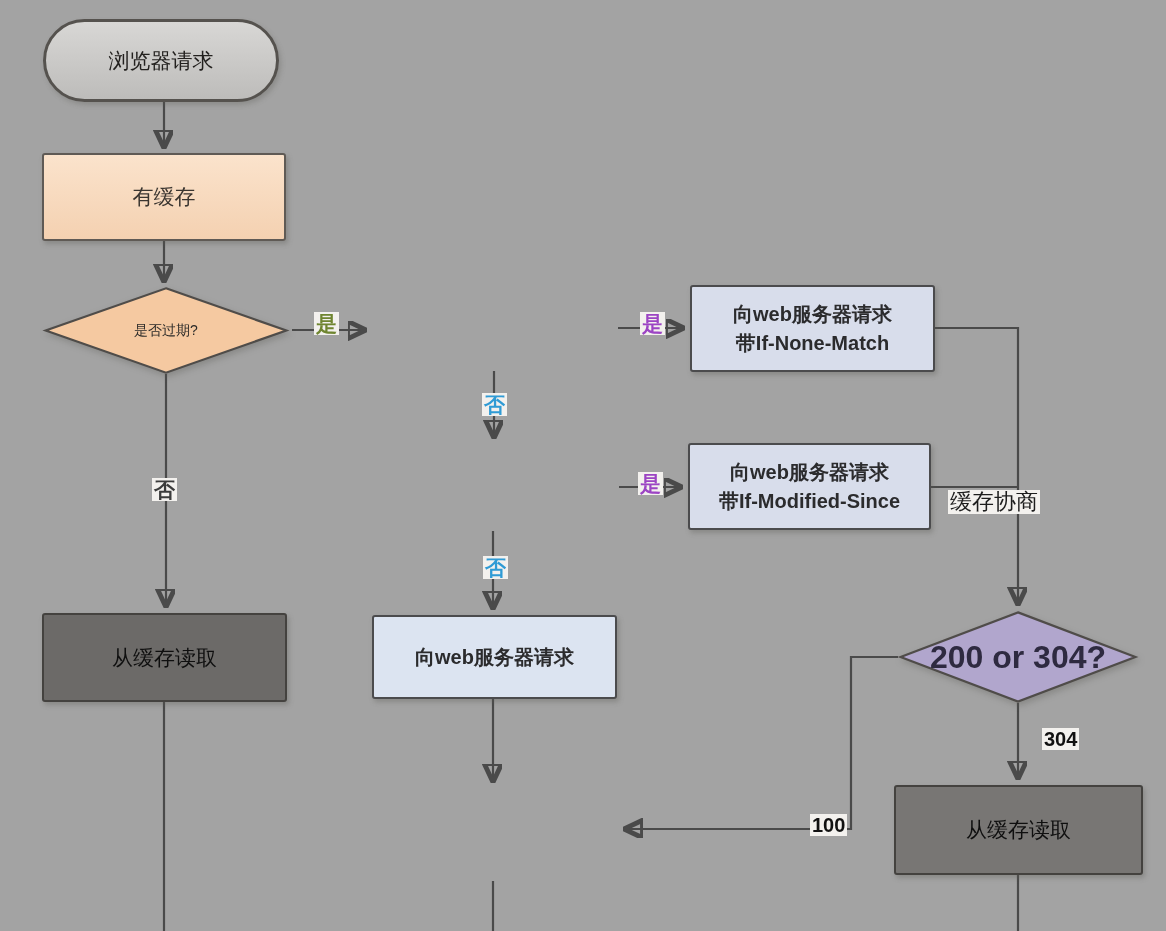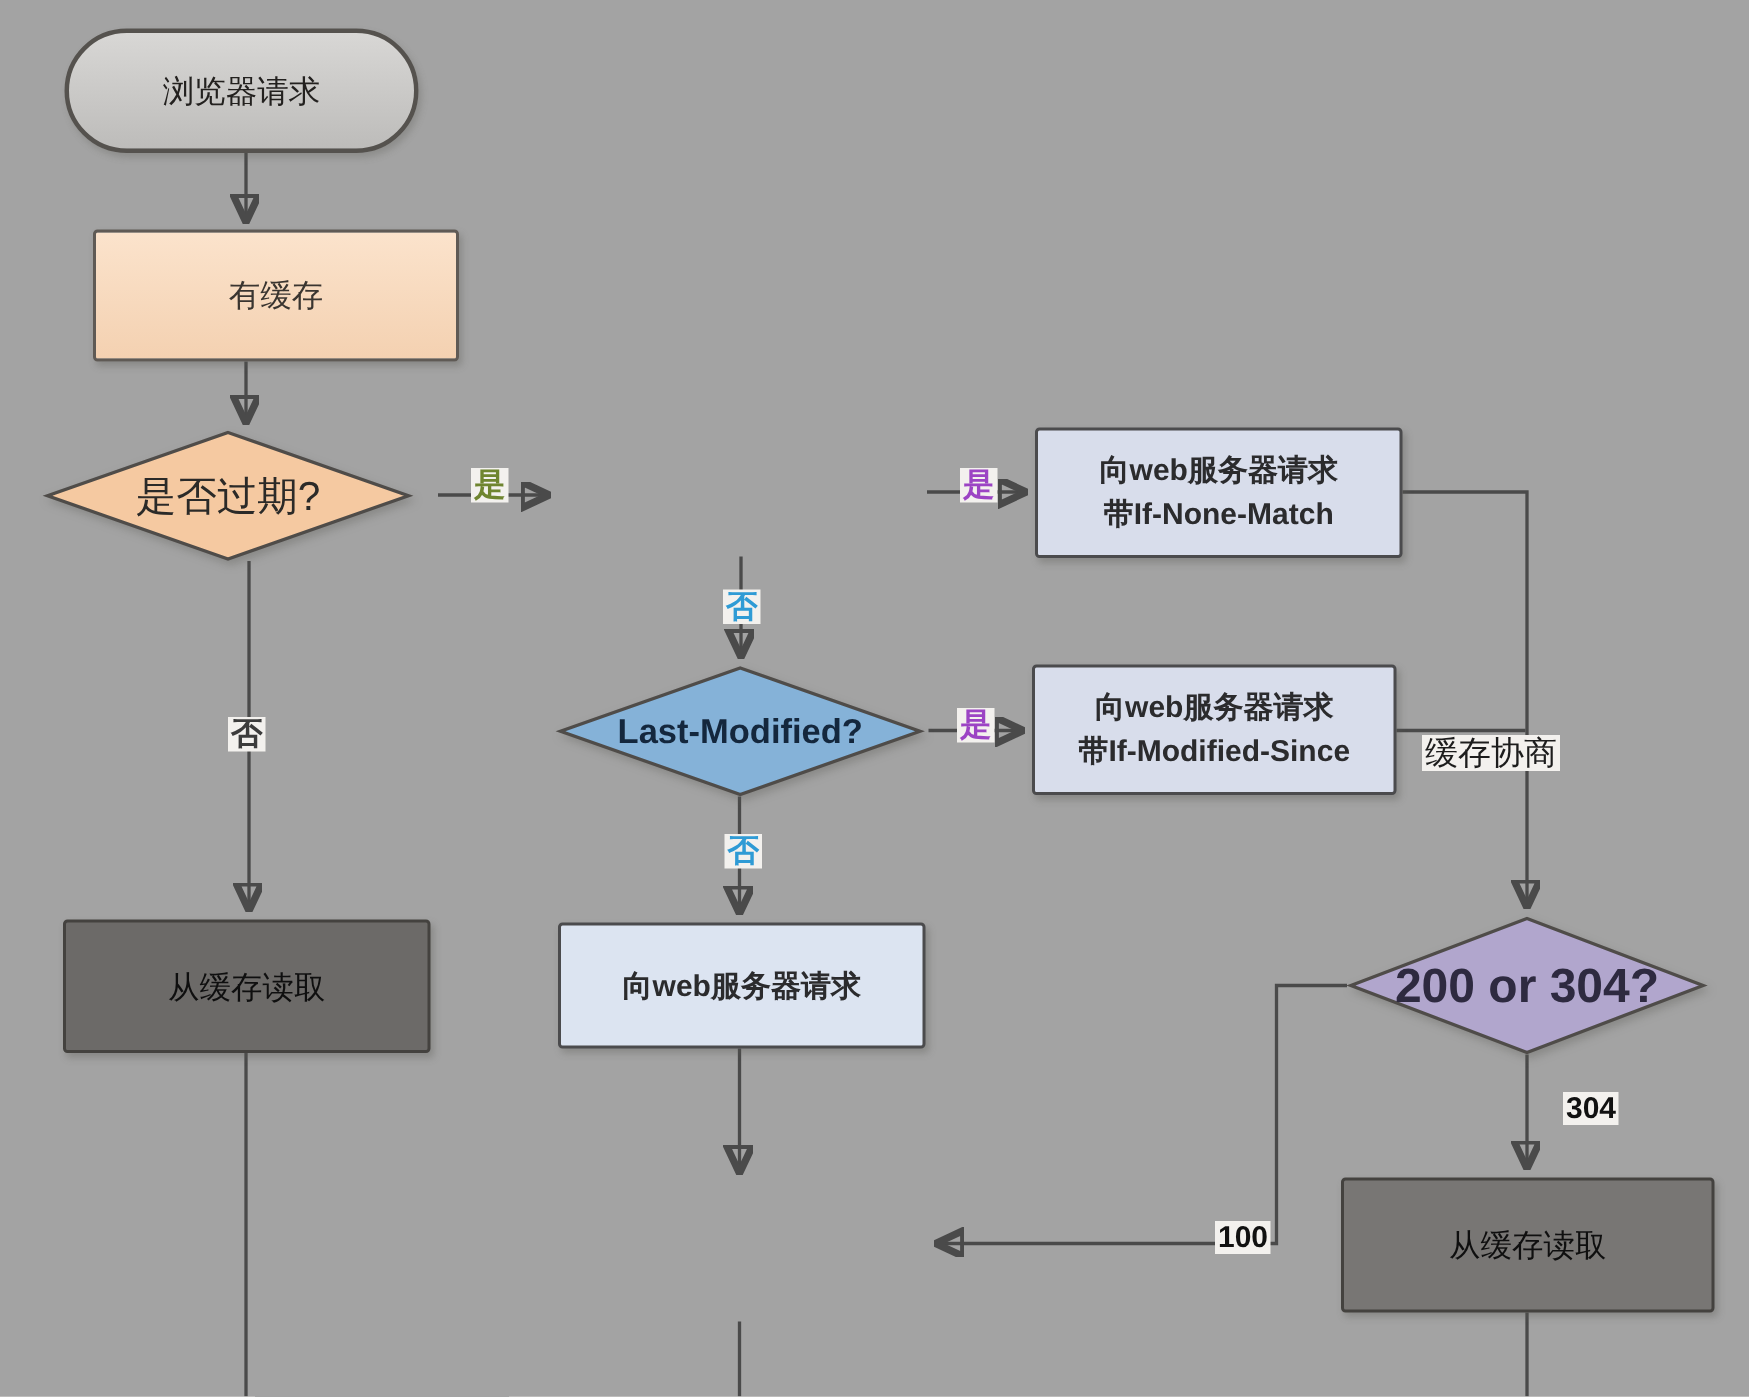--- a/index.html
+++ b/index.html
@@ -33,21 +33,21 @@
     left:43px;top:19px;width:236px;height:83px;
     border:3px solid #55524e;border-radius:42px;
     background:linear-gradient(180deg,#d8d7d5,#bdbcba);
     font-size:21px;color:#23211f;
     box-shadow:2px 3px 5px rgba(90,88,84,.3);
   }
   .n-hascache{
     left:42px;top:153px;width:244px;height:88px;
     background:linear-gradient(180deg,#fbe3cc,#f4d1b1);
     border:2.5px solid #5f5a55;
-    font-size:21px;color:#3a3530;margin-left:20px;
+    font-size:21px;color:#3a3530;
   }
   .n-box1,.n-box2{
     left:690px;top:285px;width:245px;height:87px;
     background:#d8ddeb;border:2.5px solid #4b4b4d;
     font-size:20px;font-weight:700;color:#2b2b2d;
     flex-direction:column;line-height:1.45;
   }
   .n-box2{top:443px;left:688px;width:243px;}
   .n-readleft{
     left:42px;top:613px;width:245px;height:89px;
@@ -67,21 +67,21 @@
   .n-readright{
     left:894px;top:785px;width:249px;height:90px;
     background:#787674;border:2.5px solid #44423f;
     font-size:21px;color:#0f0f0f;
   }
   
   .diamond{background:transparent;border:none;filter:drop-shadow(2px 3px 3px rgba(90,88,84,.35));}
   .diamond svg.dshape{position:absolute;left:0;top:0;width:100%;height:100%;}
   .diamond polygon{stroke:#4f4c49;stroke-width:2.2;}
   .diamond .nlabel{position:relative;z-index:1;}
-  .d-expired{left:28px;top:287px;width:248px;height:87px;font-size:27px;color:#2b2a28;}
+  .d-expired{left:42px;top:287px;width:248px;height:87px;font-size:14px;color:#2b2a28;}
   .d-expired polygon{fill:#f5c9a1;}
   .d-etag{left:372px;top:284px;width:244px;height:89px;font-size:26px;font-weight:700;color:#2e3d1c;}
   .d-etag polygon{fill:#c7d3a0;}
   .d-lm{left:370px;top:444px;width:247px;height:87px;font-size:23px;font-weight:600;color:#14273d;}
   .d-lm polygon{fill:#85b2d8;}
   .d-status{left:897px;top:611px;width:242px;height:92px;font-size:32px;font-weight:700;color:#2e2a40;}
   .d-status polygon{fill:#b1a6cd;}
 
   
   .elabel{
@@ -143,26 +143,20 @@
     </svg>
     <span class="nlabel">是否过期?</span>
   </div>
 
 
   <div class="node rectnode n-box1">
     <span>向web服务器请求</span>
     <span>带If-None-Match</span>
   </div>
 
-  <div class="node diamond d-lm">
-    <svg class="dshape" viewBox="0 0 100 100" preserveAspectRatio="none" aria-hidden="true">
-      <polygon points="50,1.5 98.5,50 50,98.5 1.5,50" vector-effect="non-scaling-stroke"></polygon>
-    </svg>
-    <span class="nlabel">Last-Modified?</span>
-  </div>
 
   <div class="node rectnode n-box2">
     <span>向web服务器请求</span>
     <span>带If-Modified-Since</span>
   </div>
 
   <div class="node rectnode n-readleft">
     <span>从缓存读取</span>
   </div>
 

